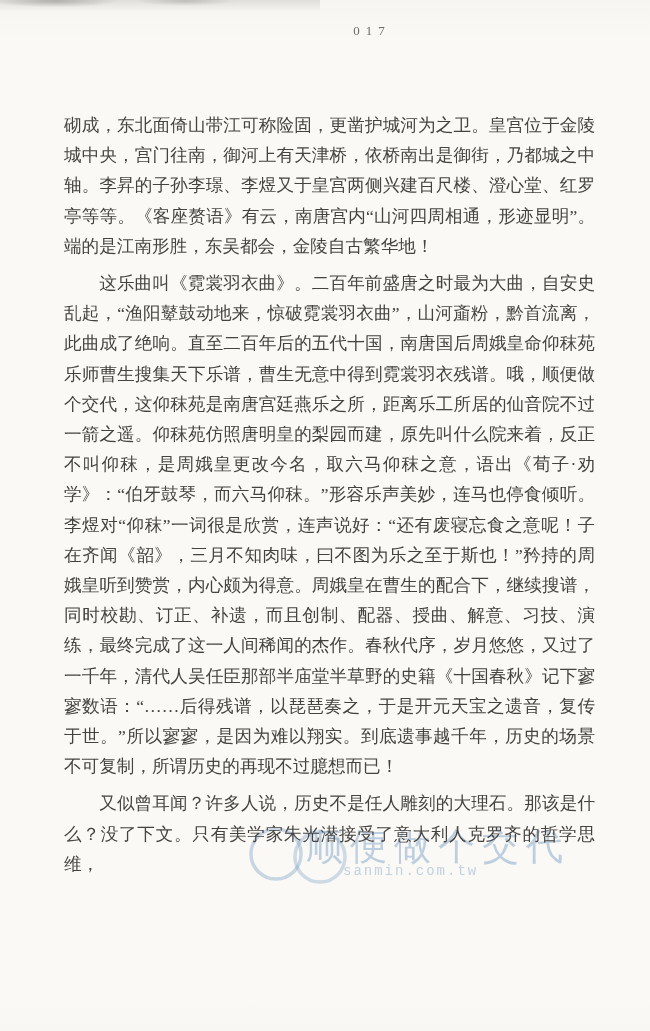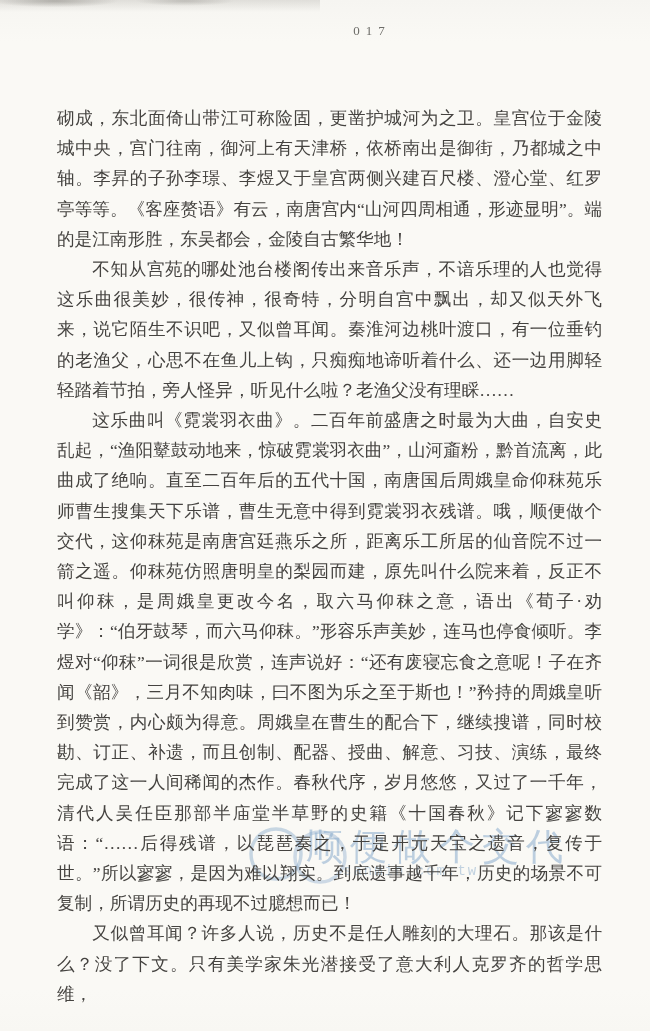--- a/index.html
+++ b/index.html
@@ -48,21 +48,21 @@
     top: 103px;
     width: 545px;
     font-size: 17.6px;
     line-height: 30.2px;
     color: #454340;
     text-align: justify;
     text-justify: inter-ideograph;
     z-index: 2;
   }
   .body-text p {
-    margin: 0;
+    margin: 7px;
     padding: 0;
   }
   .body-text p.indent {
     text-indent: 2em;
   }
   
   .watermark {
     position: absolute;
     left: 248px;
     top: 816px;
@@ -110,18 +110,17 @@
     <svg class="wm-rings" width="110" height="62" viewBox="0 0 110 62">
       <circle cx="28" cy="32" r="25" fill="none" stroke="rgba(137,171,204,0.45)" stroke-width="3.5"></circle>
       <circle cx="72" cy="35" r="25" fill="none" stroke="rgba(137,171,204,0.40)" stroke-width="3.5"></circle>
     </svg>
     <span class="wm-text">顺便做个交代</span>
     <span class="wm-sub">sanmin.com.tw</span>
   </div>
 
   <div class="body-text" id="paragraphs">
       <p class="">砌成，东北面倚山带江可称险固，更凿护城河为之卫。皇宫位于金陵城中央，宫门往南，御河上有天津桥，依桥南出是御街，乃都城之中轴。李昇的子孙李璟、李煜又于皇宫两侧兴建百尺楼、澄心堂、红罗亭等等。《客座赘语》有云，南唐宫内“山河四周相通，形迹显明”。端的是江南形胜，东吴都会，金陵自古繁华地！</p>
-      <p class="indent">不知从宫苑的哪处池台楼阁传出来音乐声，不谙乐理的人也觉得这乐曲很美妙，很传神，很奇特，分明自宫中飘出，却又似天外飞来，说它陌生不识吧，又似曾耳闻。秦淮河边桃叶渡口，有一位垂钓的老渔父，心思不在鱼儿上钩，只痴痴地谛听着什么、还一边用脚轻轻踏着节拍，旁人怪异，听见什么啦？老渔父没有理睬……</p>
       <p class="indent">这乐曲叫《霓裳羽衣曲》。二百年前盛唐之时最为大曲，自安史乱起，“渔阳鼙鼓动地来，惊破霓裳羽衣曲”，山河齑粉，黔首流离，此曲成了绝响。直至二百年后的五代十国，南唐国后周娥皇命仰秣苑乐师曹生搜集天下乐谱，曹生无意中得到霓裳羽衣残谱。哦，顺便做个交代，这仰秣苑是南唐宫廷燕乐之所，距离乐工所居的仙音院不过一箭之遥。仰秣苑仿照唐明皇的梨园而建，原先叫什么院来着，反正不叫仰秣，是周娥皇更改今名，取六马仰秣之意，语出《荀子·劝学》：“伯牙鼓琴，而六马仰秣。”形容乐声美妙，连马也停食倾听。李煜对“仰秣”一词很是欣赏，连声说好：“还有废寝忘食之意呢！子在齐闻《韶》，三月不知肉味，曰不图为乐之至于斯也！”矜持的周娥皇听到赞赏，内心颇为得意。周娥皇在曹生的配合下，继续搜谱，同时校勘、订正、补遗，而且创制、配器、授曲、解意、习技、演练，最终完成了这一人间稀闻的杰作。春秋代序，岁月悠悠，又过了一千年，清代人吴任臣那部半庙堂半草野的史籍《十国春秋》记下寥寥数语：“……后得残谱，以琵琶奏之，于是开元天宝之遗音，复传于世。”所以寥寥，是因为难以翔实。到底遗事越千年，历史的场景不可复制，所谓历史的再现不过臆想而已！</p>
       <p class="indent">又似曾耳闻？许多人说，历史不是任人雕刻的大理石。那该是什么？没了下文。只有美学家朱光潜接受了意大利人克罗齐的哲学思维，</p>
     </div>
 
 </div>
 
 </body></html>

